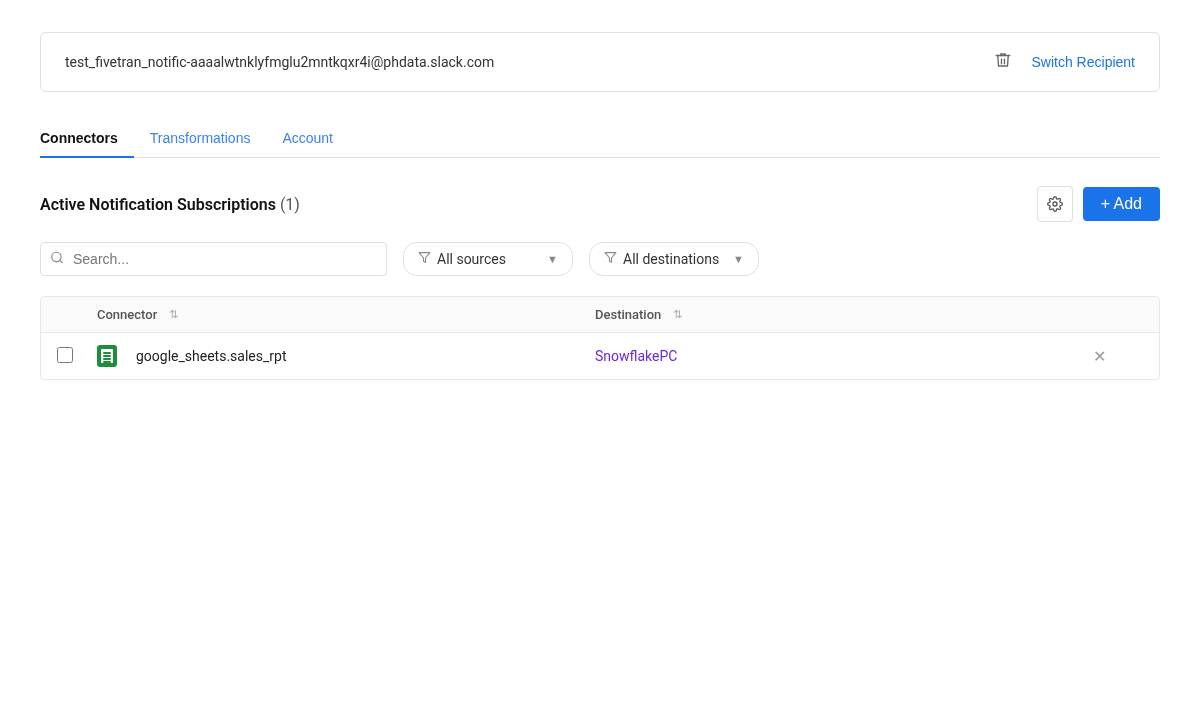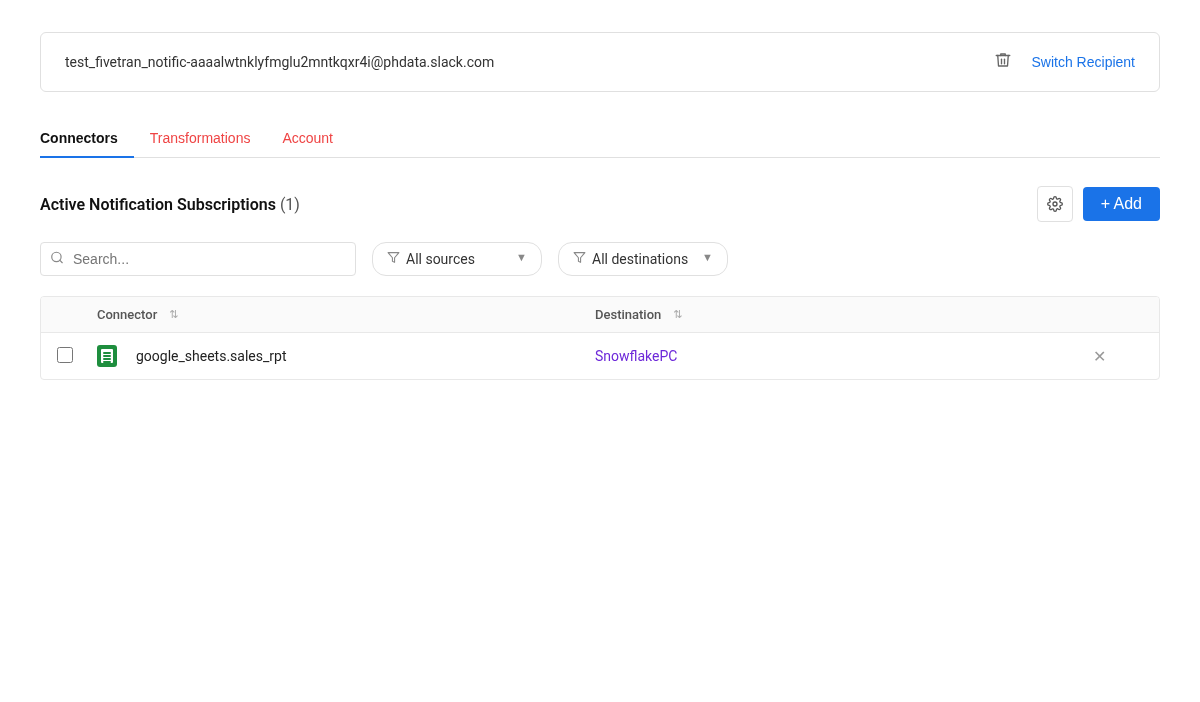--- a/index.html
+++ b/index.html
@@ -65,21 +65,21 @@
       gap: 0;
       margin-bottom: 28px;
     }
 
     .tab {
       padding: 10px 16px;
       font-size: 14px;
       cursor: pointer;
       border-bottom: 2px solid transparent;
       margin-bottom: -1px;
-      color: #ef4444;
+      color: #3b82f6;
       text-decoration: none;
       background: none;
       border-top: none;
       border-left: none;
       border-right: none;
     }
 
     .tab.active {
       color: #111;
       font-weight: 600;
@@ -143,21 +143,21 @@
     }
 
     .filters-row {
       display: flex;
       gap: 16px;
       margin-bottom: 20px;
     }
 
     .search-input-wrapper {
       position: relative;
-      width: 316px;
+      width: 347px;
     }
 
     .search-icon-inner {
       position: absolute;
       left: 10px;
       top: 50%;
       transform: translateY(-50%);
       color: #888;
       font-size: 14px;
     }
@@ -167,21 +167,21 @@
       padding: 8px 12px 8px 32px;
       border: 1px solid #e0e0e0;
       border-radius: 4px;
       font-size: 14px;
       color: #555;
       outline: none;
     }
 
     .filter-select {
       display: flex;
-      align-items: flex-start;
+      align-items: center;
       gap: 8px;
       padding: 8px 14px;
       border: 1px solid #e0e0e0;
       border-radius: 14px;
       cursor: pointer;
       font-size: 14px;
       color: #333;
       background: #fff;
       min-width: 170px;
       justify-content: space-between;

